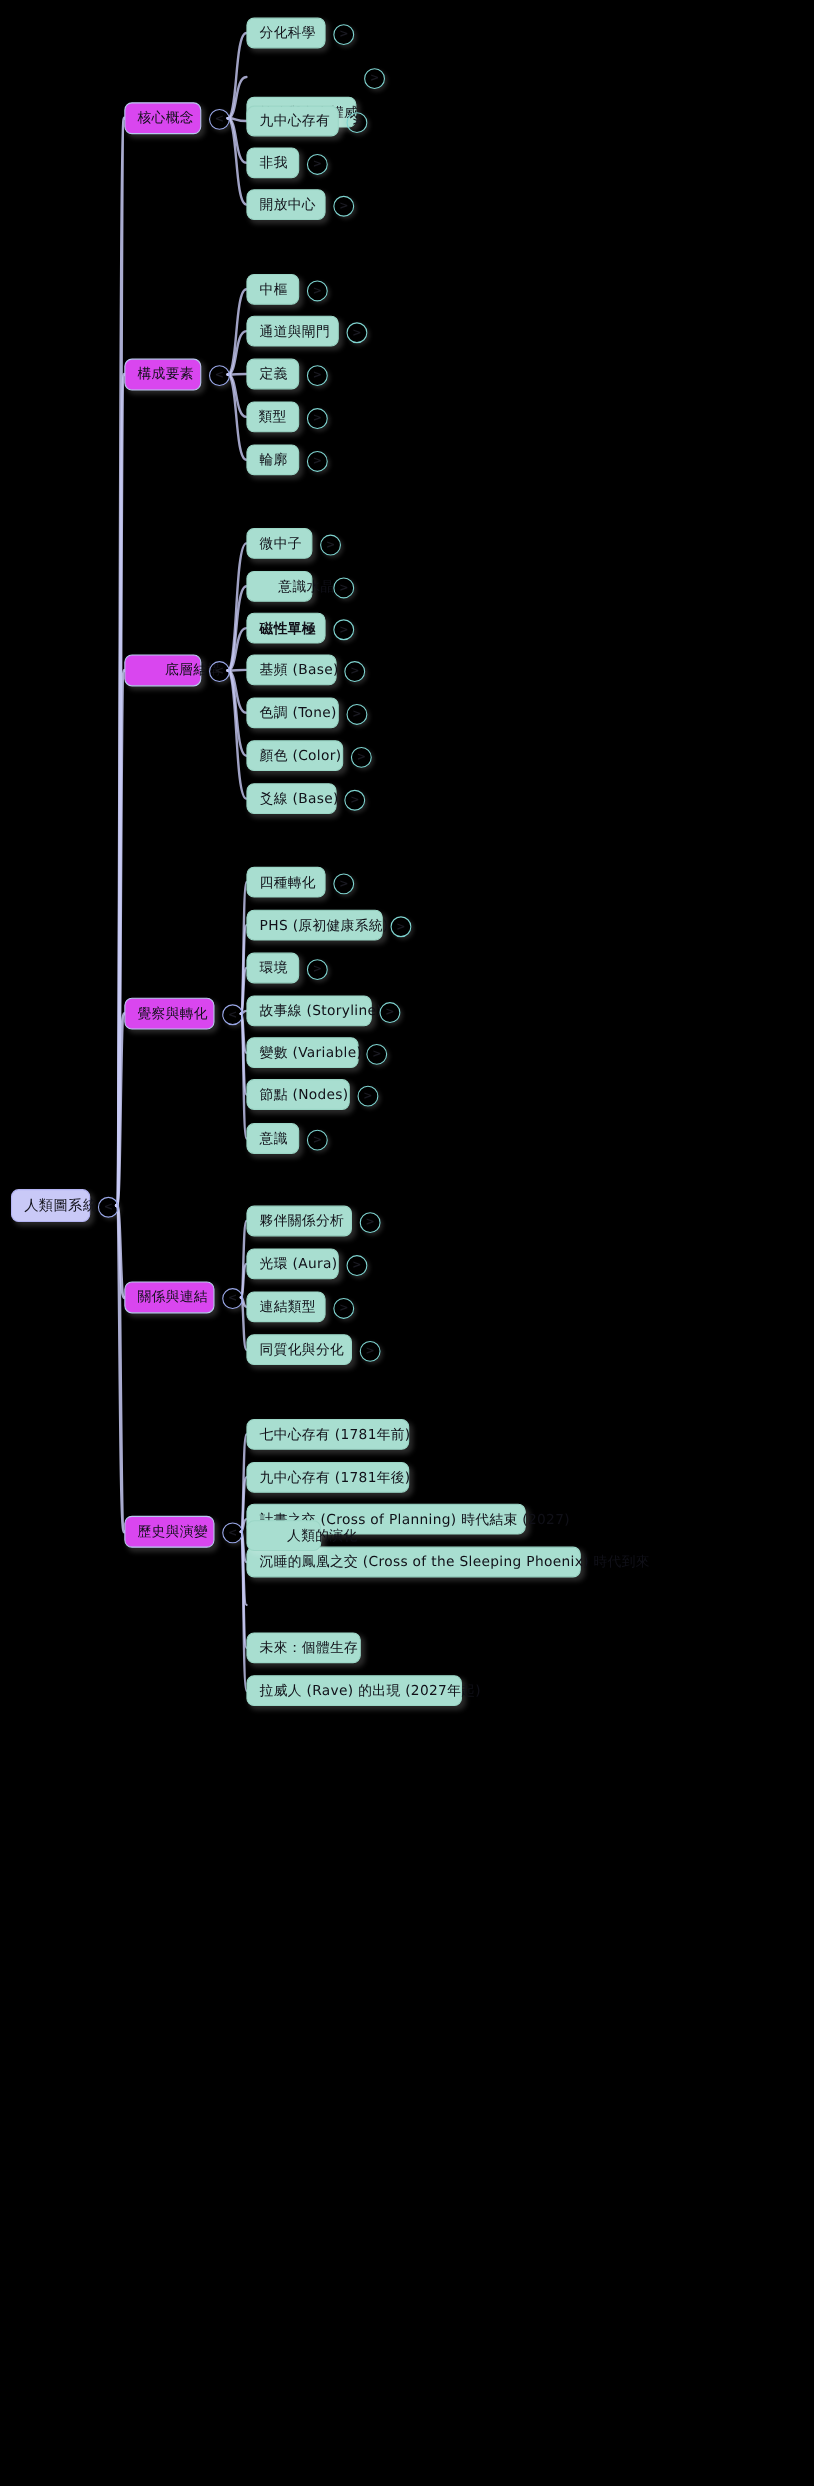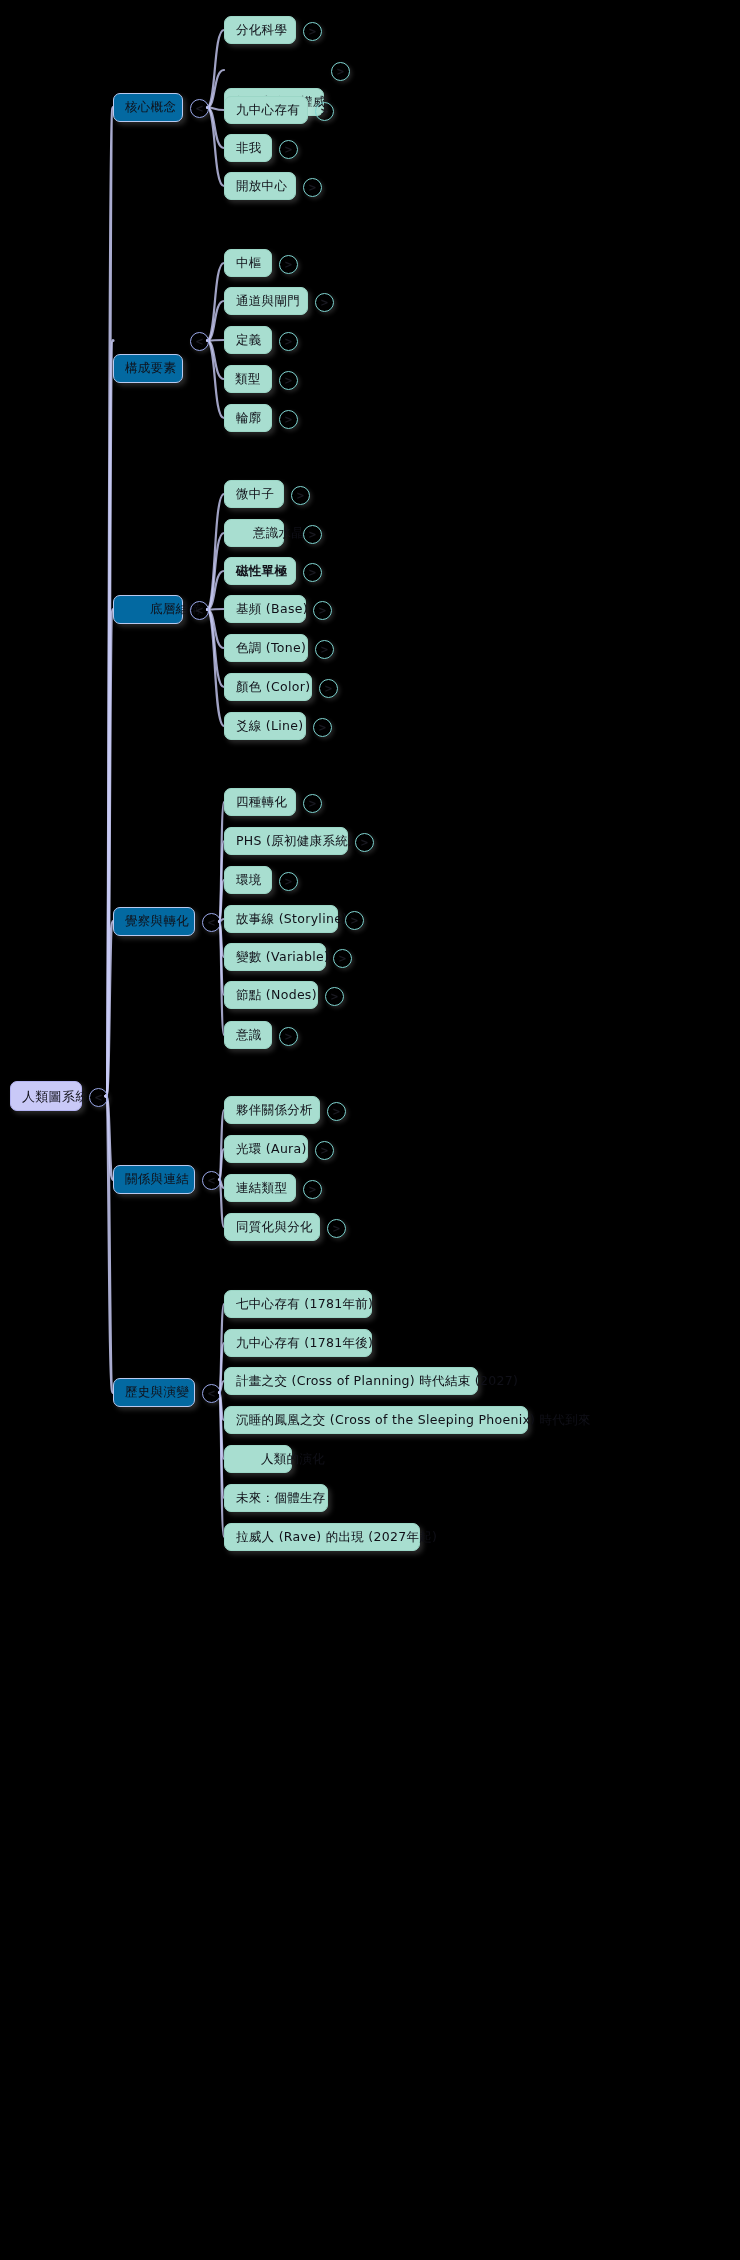--- a/index.html
+++ b/index.html
@@ -43,21 +43,21 @@
     color: #101018;
     box-shadow: 3px 3px 5px rgba(255,255,255,0.16);
   }
   .node.root {
     background: #c9c9f7;
     border: 1px solid #b3b3f2;
     height: 30px;
     font-size: 13px;
   }
   .node.branch {
-    background: #0369a1;
+    background: #d946ef;
     border: 1px solid #b9c9ee;
     height: 29px;
   }
   .node.leaf {
     background: #a8ded0;
     border: 1px solid #9bd6c6;
   }
   .toggle {
     position: absolute;
     width: 17px;
@@ -147,21 +147,21 @@
     </div>
     <div class="toggle" style="left: 315px; top: 101.5px;">&gt;</div>
     <div class="node leaf" style="left: 224px; top: 134px; width: 48px;">
       <span>非我</span>
     </div>
     <div class="toggle" style="left: 279px; top: 139.5px;">&gt;</div>
     <div class="node leaf" style="left: 224px; top: 172px; width: 72px;">
       <span>開放中心</span>
     </div>
     <div class="toggle" style="left: 303px; top: 177.5px;">&gt;</div>
-    <div class="node branch" style="left: 113px; top: 326px; width: 70px; margin-top: 28px;">
+    <div class="node branch" style="left: 113px; top: 326px; width: 70px;">
       <span>構成要素</span>
     </div>
     <div class="toggle collapse" style="left: 190px; top: 332px;">&lt;</div>
     <div class="node leaf" style="left: 224px; top: 249px; width: 48px;">
       <span>中樞</span>
     </div>
     <div class="toggle" style="left: 279px; top: 254.5px;">&gt;</div>
     <div class="node leaf" style="left: 224px; top: 287px; width: 84px;">
       <span>通道與閘門</span>
     </div>
@@ -200,21 +200,21 @@
     <div class="toggle" style="left: 313px; top: 600.5px;">&gt;</div>
     <div class="node leaf" style="left: 224px; top: 634px; width: 84px;">
       <span>色調 (Tone)</span>
     </div>
     <div class="toggle" style="left: 315px; top: 639.5px;">&gt;</div>
     <div class="node leaf" style="left: 224px; top: 673px; width: 88px;">
       <span>顏色 (Color)</span>
     </div>
     <div class="toggle" style="left: 319px; top: 678.5px;">&gt;</div>
     <div class="node leaf" style="left: 224px; top: 712px; width: 82px;">
-      <span>爻線 (Line)</span>
+      <span>爻線 (Base)</span>
     </div>
     <div class="toggle" style="left: 313px; top: 717.5px;">&gt;</div>
     <div class="node branch" style="left: 113px; top: 907px; width: 82px;">
       <span>覺察與轉化</span>
     </div>
     <div class="toggle collapse" style="left: 202px; top: 913px;">&lt;</div>
     <div class="node leaf" style="left: 224px; top: 788px; width: 72px;">
       <span>四種轉化</span>
     </div>
     <div class="toggle" style="left: 303px; top: 793.5px;">&gt;</div>
@@ -271,21 +271,21 @@
     </div>
     <div class="node leaf" style="left: 224px; top: 1329px; width: 148px;">
       <span>九中心存有 (1781年後)</span>
     </div>
     <div class="node leaf" style="left: 224px; top: 1367px; width: 254px;">
       <span>計畫之交 (Cross of Planning) 時代結束 (2027)</span>
     </div>
     <div class="node leaf" style="left: 224px; top: 1406px; width: 304px;">
       <span>沉睡的鳳凰之交 (Cross of the Sleeping Phoenix) 時代到來</span>
     </div>
-    <div class="node leaf" style="left: 224px; top: 1445px; width: 68px; padding-left: 36px;">
+    <div class="node leaf" style="left: 224px; top: 1382px; width: 68px; padding-left: 36px;">
       <span>人類的演化</span>
     </div>
     <div class="node leaf" style="left: 224px; top: 1484px; width: 104px;">
       <span>未來：個體生存</span>
     </div>
     <div class="node leaf" style="left: 224px; top: 1523px; width: 196px;">
       <span>拉威人 (Rave) 的出現 (2027年起)</span>
     </div>
   </div>
 

